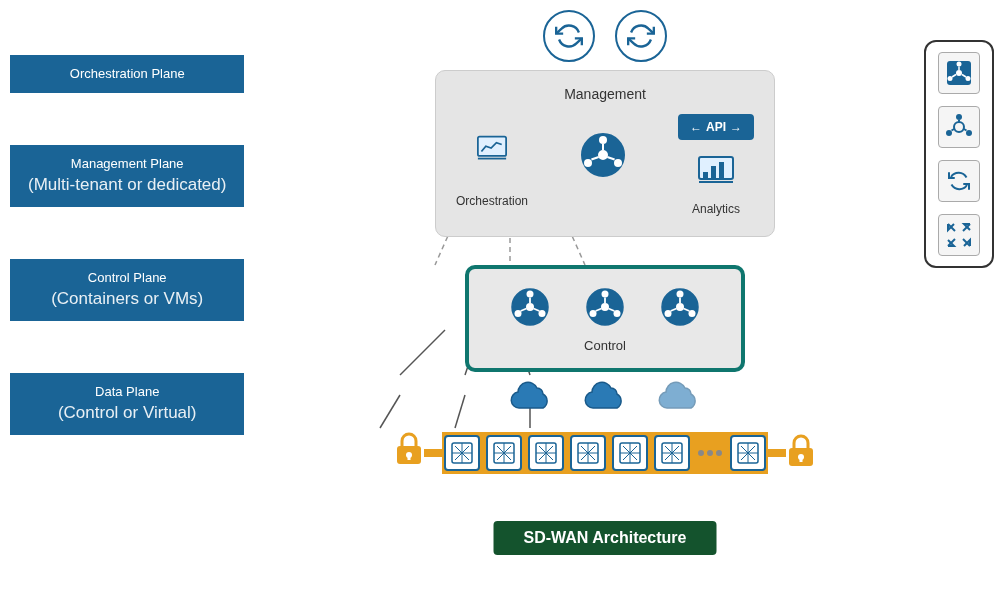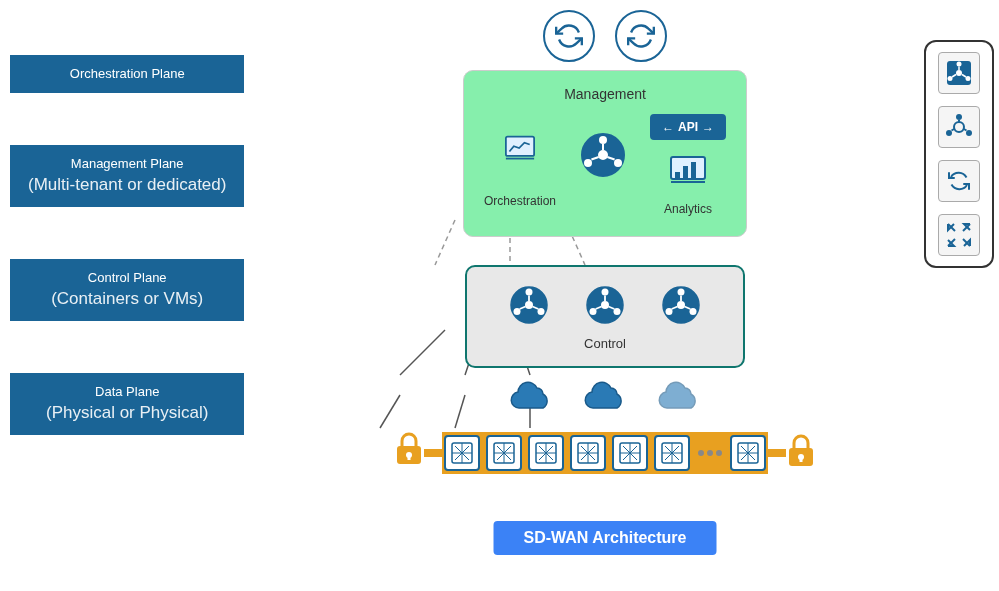--- a/index.html
+++ b/index.html
@@ -66,22 +66,22 @@
       background: #fff;
       font-size: 22px;
     }
 
     
     .mgmt-box {
       position: absolute;
       top: 60px;
       left: 50%;
       transform: translateX(-50%);
-      width: 284px;
-      background: #86efac;
+      width: 340px;
+      background: #e5e5e5;
       border-radius: 10px;
       padding: 15px 20px 20px;
       border: 1px solid #ccc;
     }
     .mgmt-box .box-title {
       text-align: center;
       font-size: 14px;
       color: #333;
       margin-bottom: 12px;
     }
@@ -131,21 +131,21 @@
     
     .ctrl-box {
       position: absolute;
       top: 255px;
       left: 50%;
       transform: translateX(-50%);
       width: 280px;
       background: #e8e8e8;
       border-radius: 10px;
       padding: 15px 24px 15px;
-      border: 2px solid #0f766e;
+      border: 4px solid #0f766e;
     }
     .ctrl-inner {
       display: flex;
       align-items: center;
       justify-content: space-around;
     }
     .ctrl-box .box-title {
       text-align: center;
       font-size: 13px;
       color: #333;
@@ -201,21 +201,21 @@
       color: #1a6496;
       margin: 0 2px;
     }
 
     
     .bottom-title {
       position: absolute;
       bottom: 15px;
       left: 50%;
       transform: translateX(-50%);
-      background: #3b82f6;
+      background: #14532d;
       color: #fff;
       padding: 8px 30px;
       font-size: 16px;
       font-weight: bold;
       border-radius: 4px;
       white-space: nowrap;
     }
 
     
     .right-panel {
@@ -269,21 +269,21 @@
   <div class="plane-label">
     <span>Management Plane</span><br>
     <span class="sub">(Multi-tenant or dedicated)</span>
   </div>
   <div class="plane-label">
     <span>Control Plane</span><br>
     <span class="sub">(Containers or VMs)</span>
   </div>
   <div class="plane-label">
     <span>Data Plane</span><br>
-    <span class="sub">(Physical or Physical)</span>
+    <span class="sub">(Control or Virtual)</span>
   </div>
 </div>
 
 <div class="diagram">
 
   <svg class="lines-svg">
 
     <line x1="175" y1="210" x2="155" y2="255" stroke="#999" stroke-width="1.5" stroke-dasharray="5,4"></line>
     <line x1="230" y1="210" x2="230" y2="255" stroke="#999" stroke-width="1.5" stroke-dasharray="5,4"></line>
     <line x1="285" y1="210" x2="305" y2="255" stroke="#999" stroke-width="1.5" stroke-dasharray="5,4"></line>

